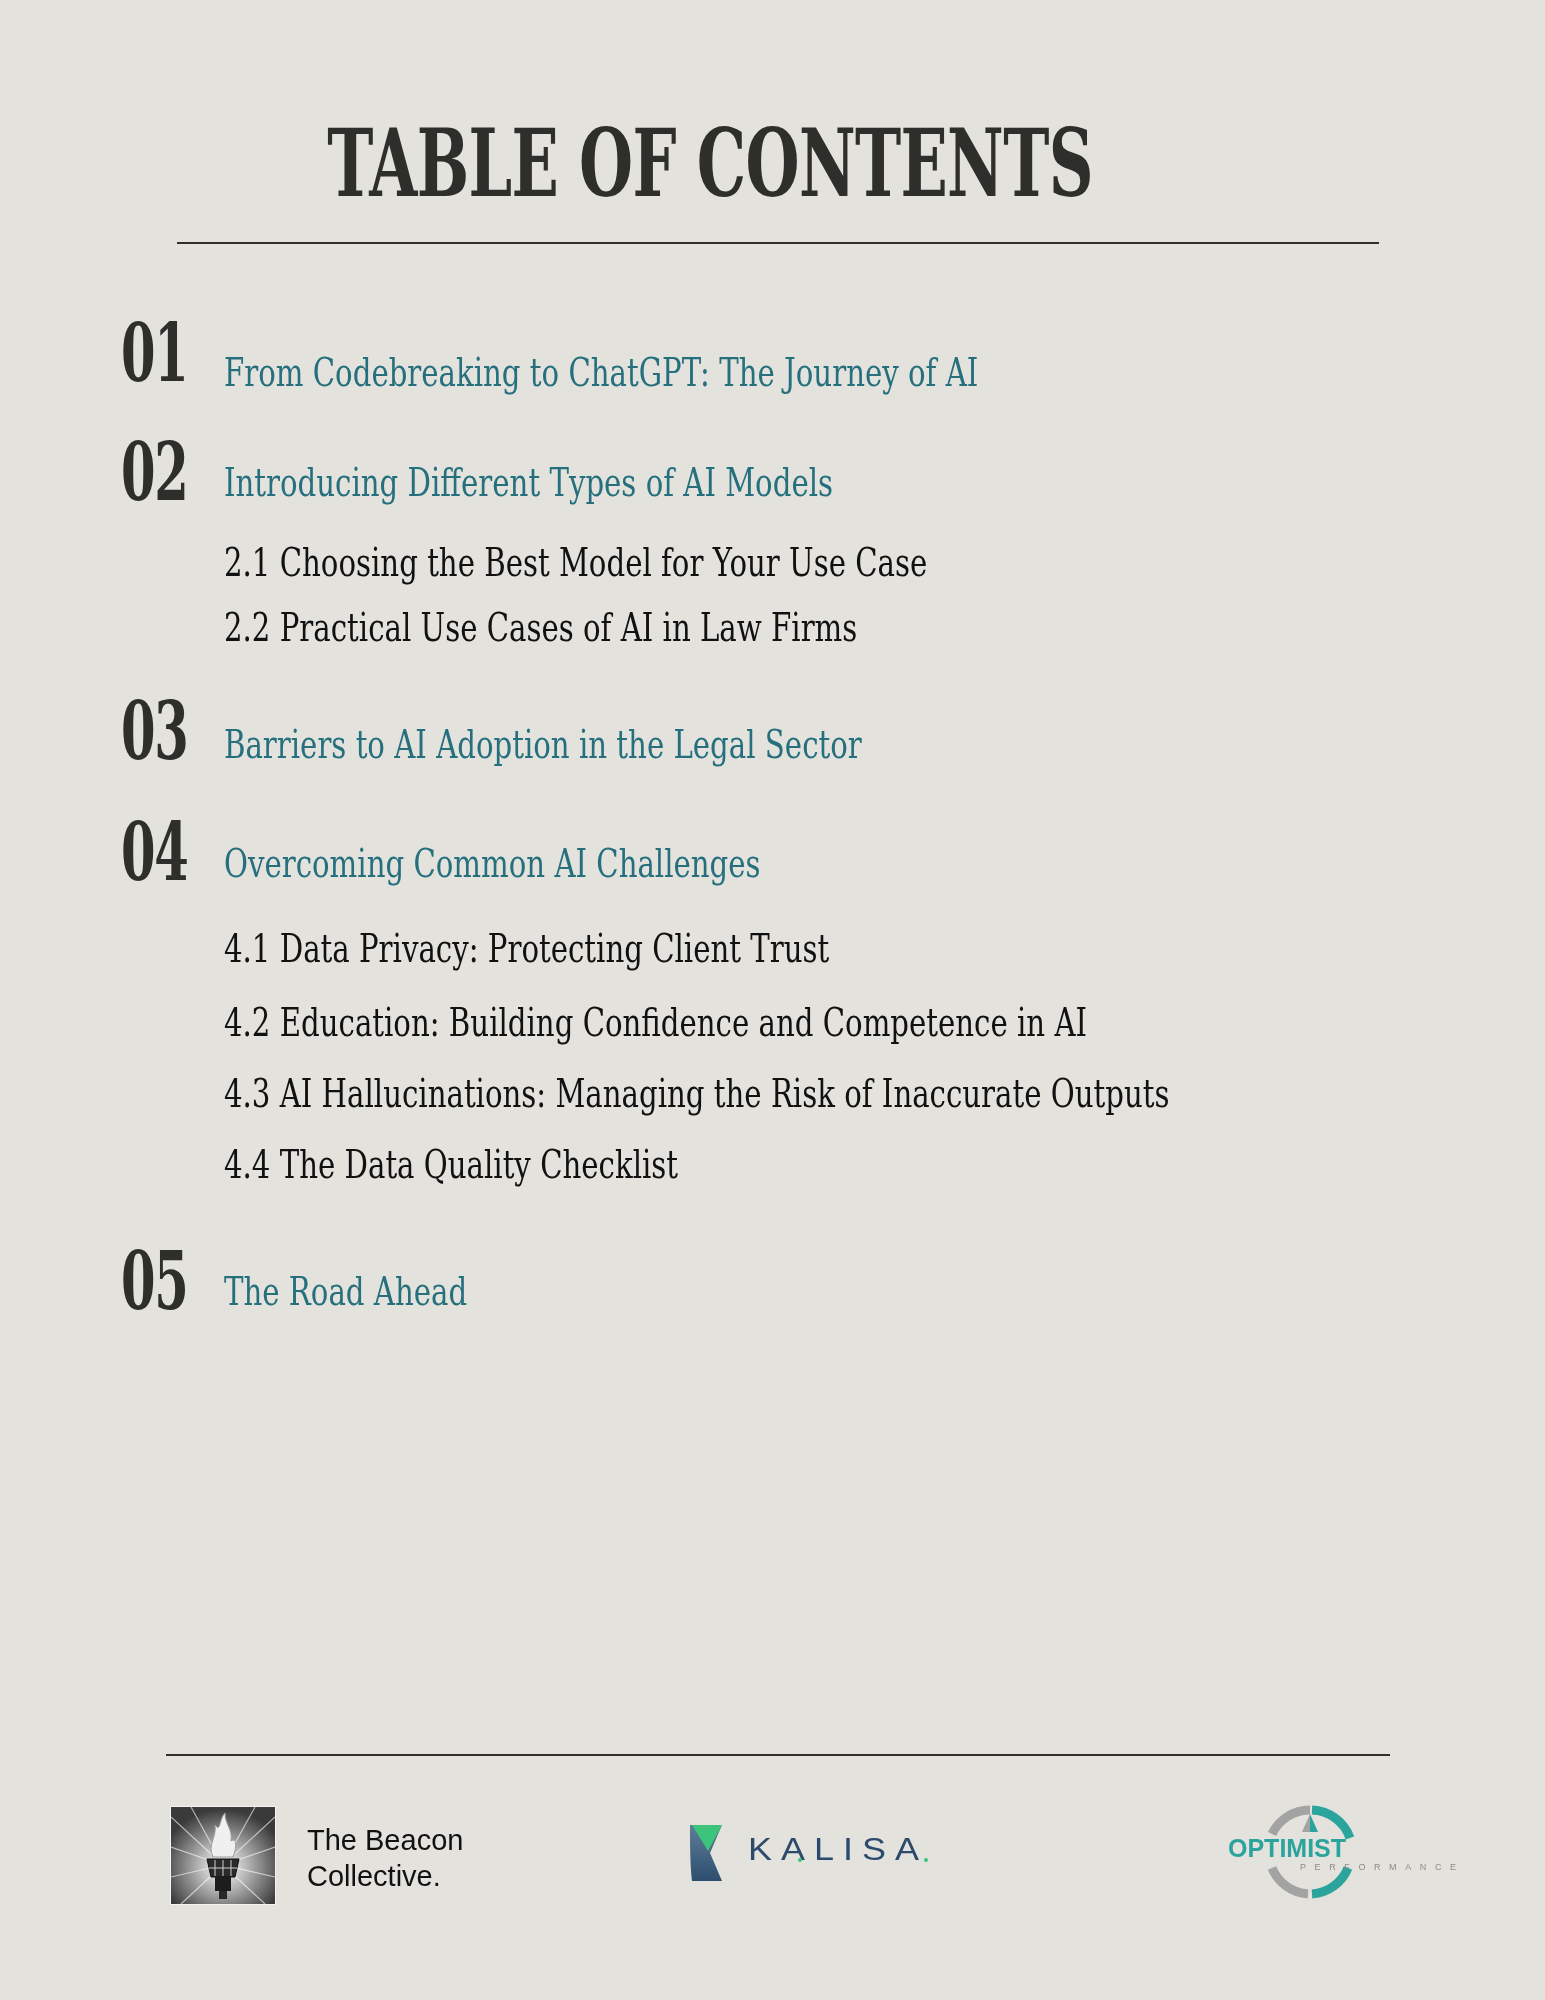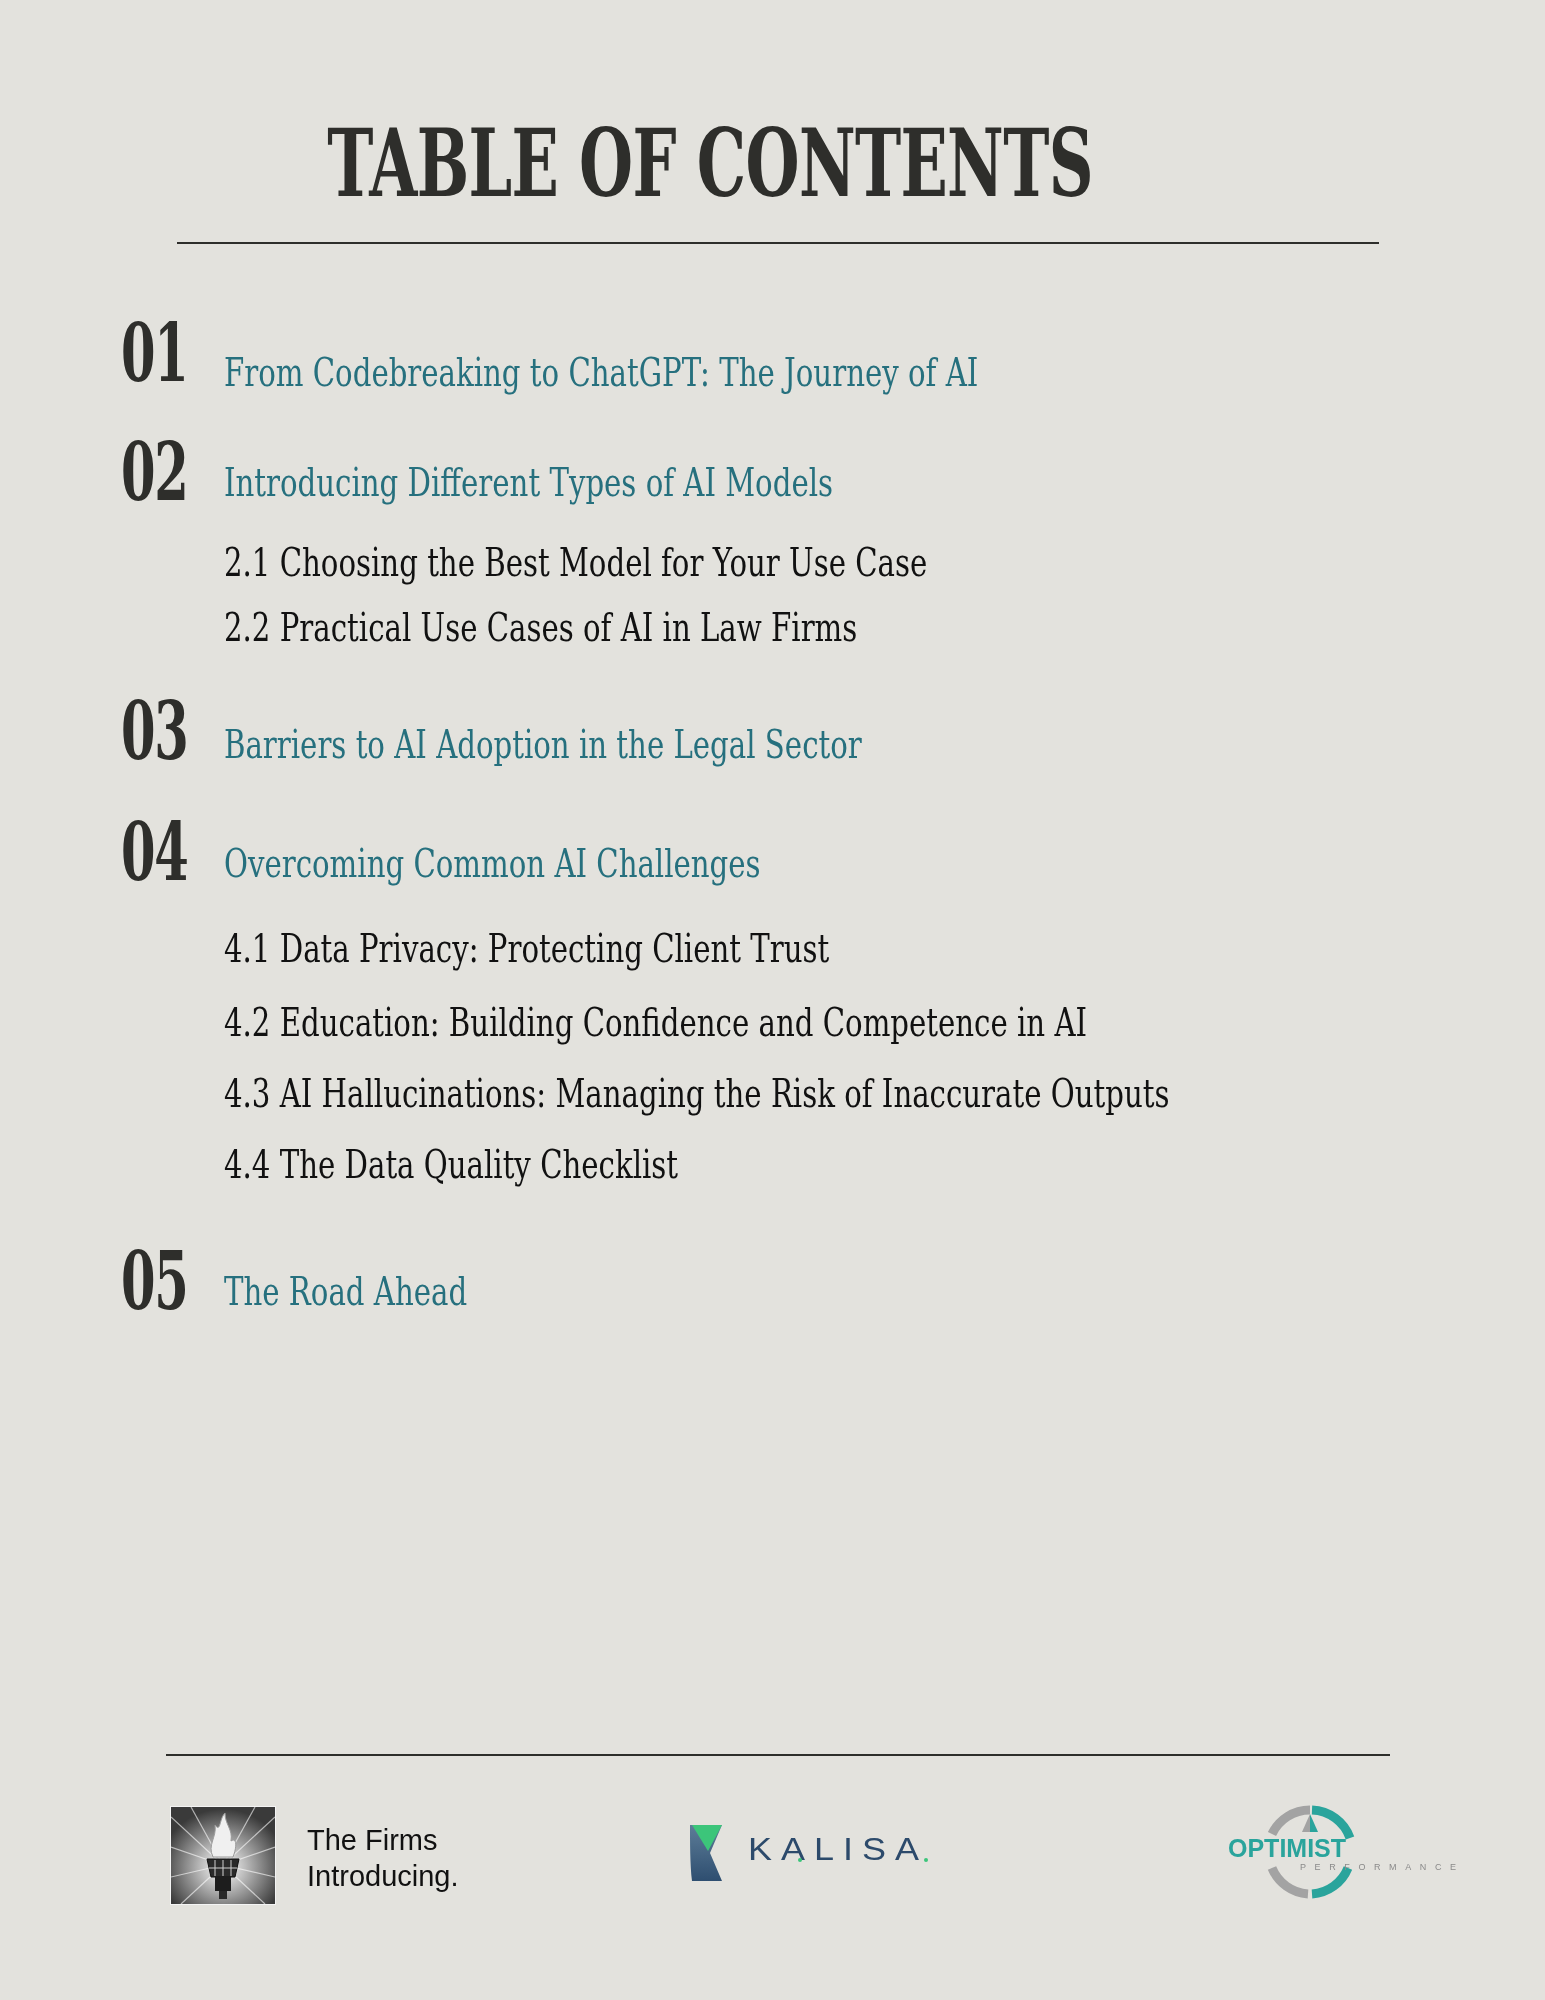--- a/index.html
+++ b/index.html
@@ -130,22 +130,22 @@
         <line x1="44" y1="53" x2="44" y2="69"></line>
         <line x1="52" y1="53" x2="52" y2="69"></line>
         <line x1="60" y1="53" x2="60" y2="69"></line>
         <line x1="38" y1="61" x2="66" y2="61"></line>
       </g>
       <rect x="44" y="70" width="16" height="14" fill="#1d1d1d"></rect>
       <rect x="48" y="84" width="8" height="8" fill="#2a2a2a"></rect>
     </svg>
   </div>
   <div class="footer-text">
-    <div>The Firms</div>
-    <div>Introducing.</div>
+    <div>The Beacon</div>
+    <div>Collective.</div>
   </div>
 </div>
 
 <div>
   <div style="position:absolute; left:688px; top:1825px; width:36px; height:56px;">
     <svg width="36" height="56" viewBox="0 0 36 56">
       <defs>
         <linearGradient id="kg" x1="0" y1="0" x2="0" y2="1">
           <stop offset="0%" stop-color="#5d7d98"></stop>
           <stop offset="100%" stop-color="#2e4e70"></stop>

